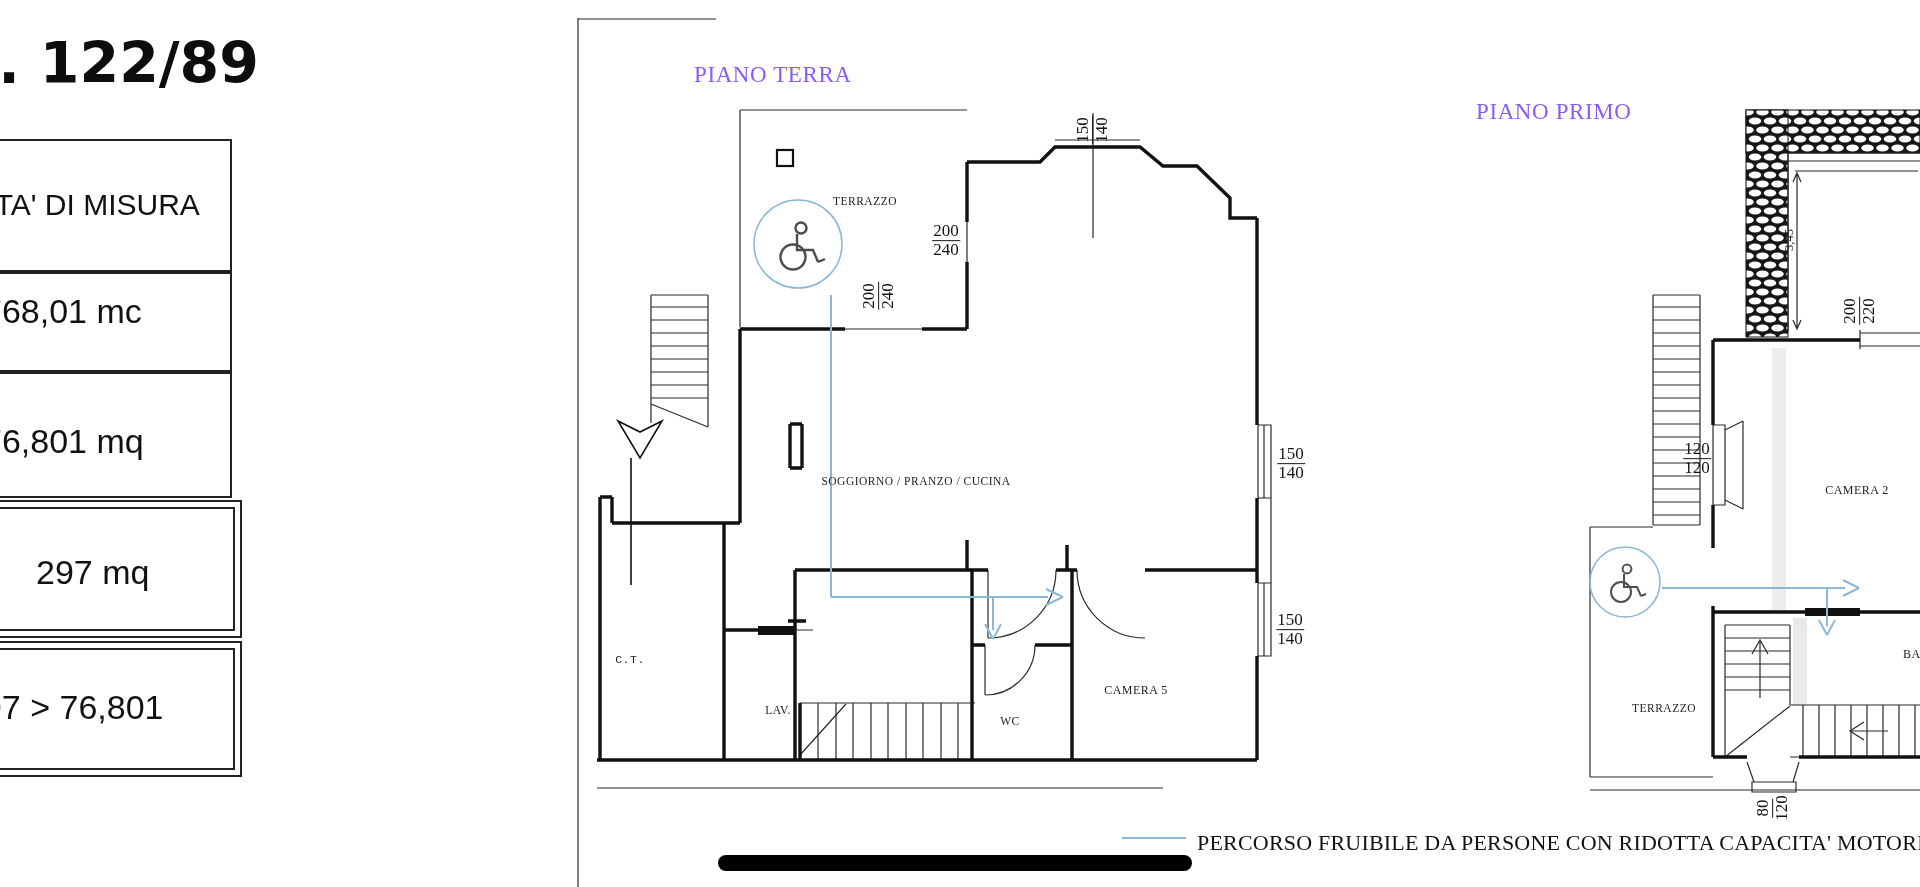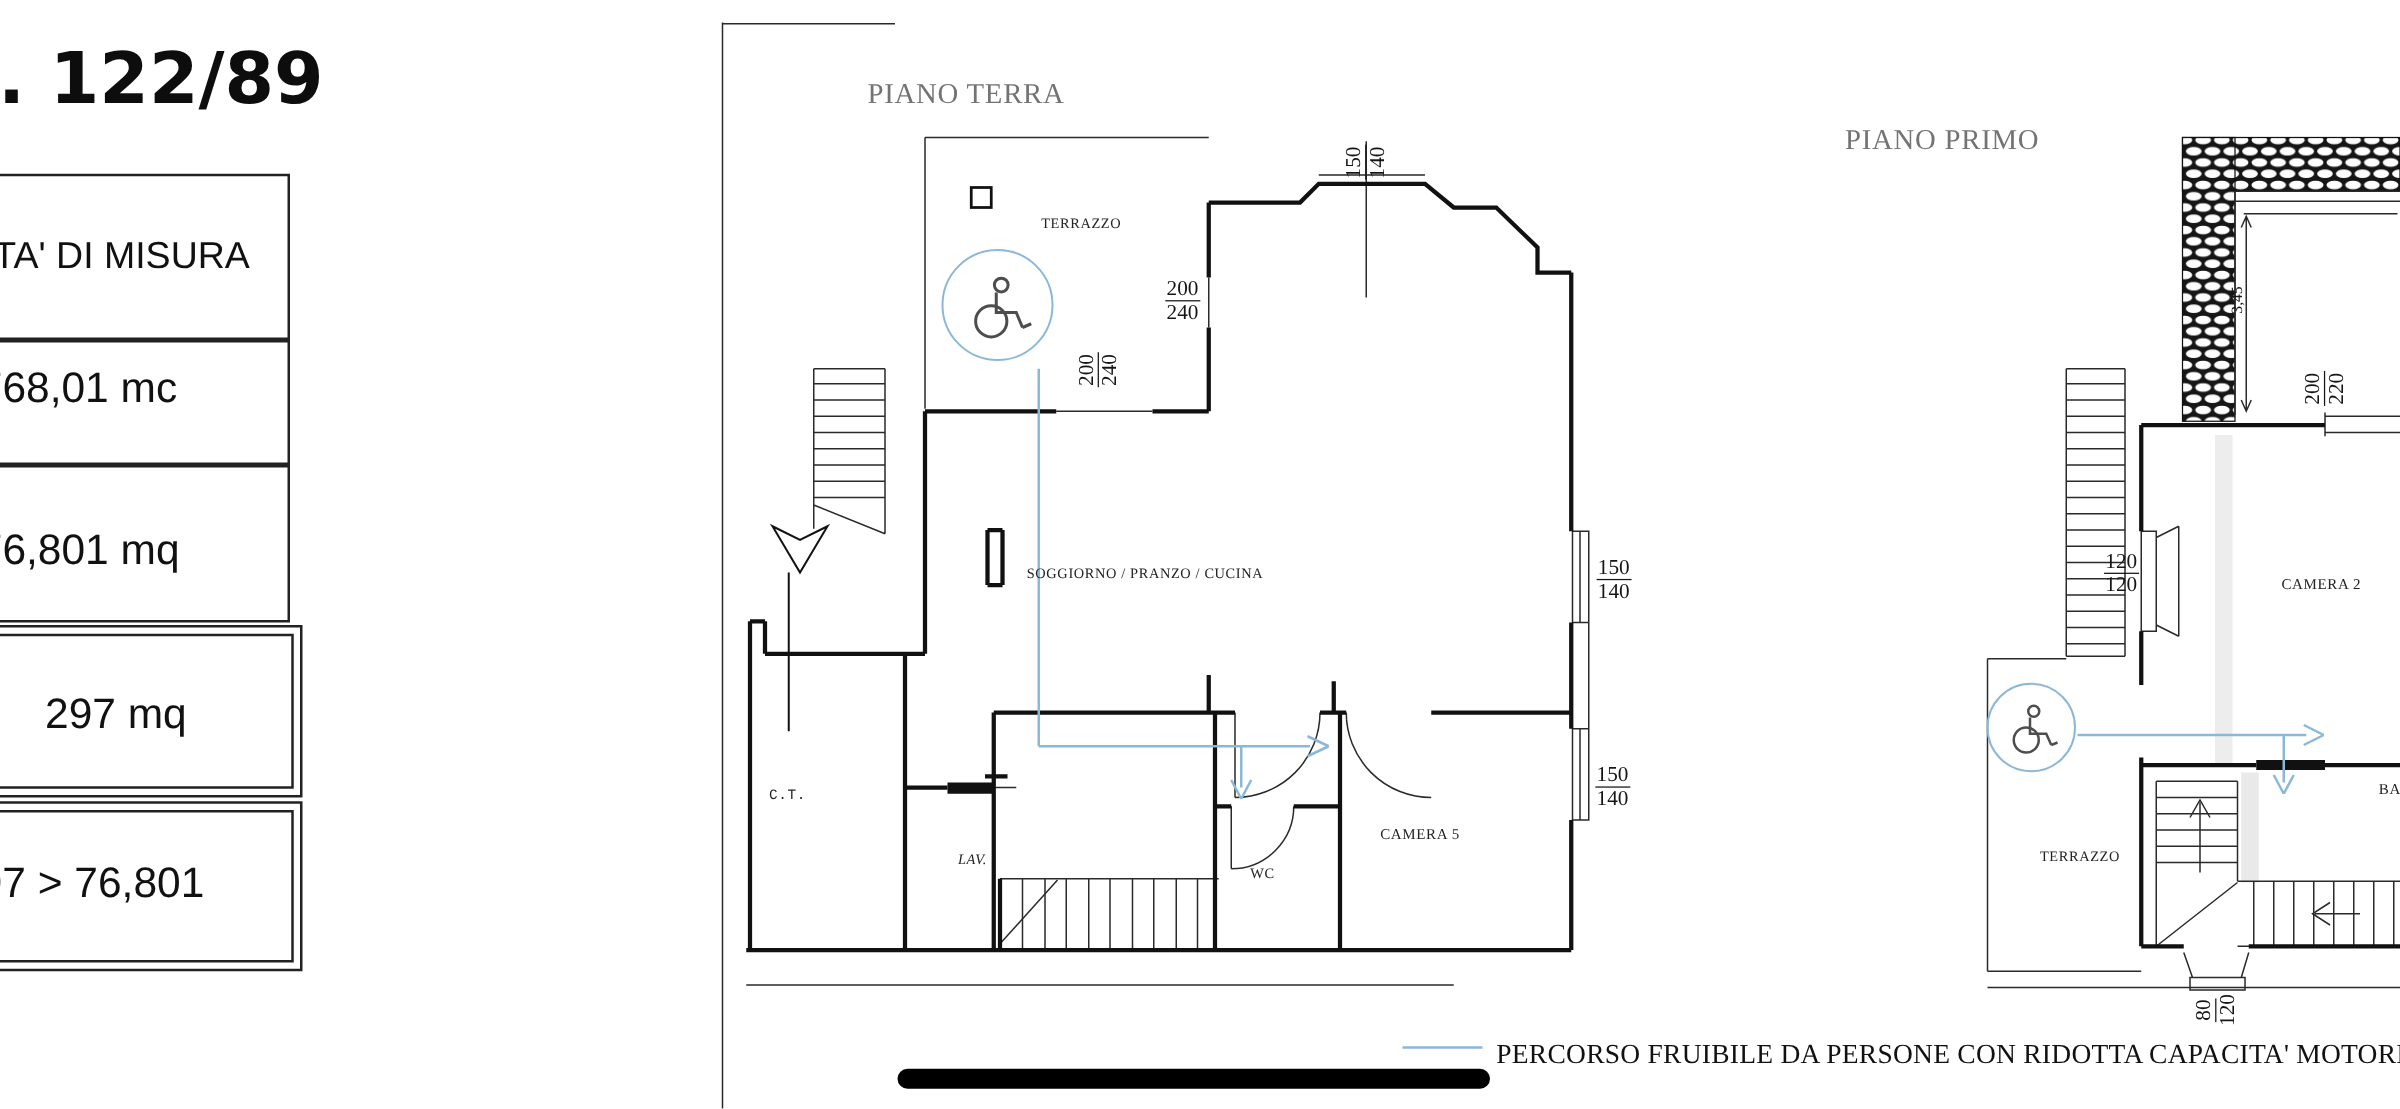--- a/index.html
+++ b/index.html
@@ -8,23 +8,23 @@
   svg.plan{position:absolute;left:0;top:0;}
   .law-title{position:absolute;left:-38px;top:30px;font-family:"DejaVu Sans",sans-serif;
              font-weight:bold;font-size:57px;color:#0d0d0d;white-space:nowrap;}
   .tbl-cell{position:absolute;left:-260px;width:492px;border:2px solid #222;box-sizing:border-box;background:#fff;}
   .dbox{position:absolute;left:-260px;width:502px;border:2px solid #222;box-sizing:border-box;padding:5px;background:#fff;}
   .dbox-in{border:2px solid #222;width:100%;height:100%;box-sizing:border-box;}
   .tbl-text{position:absolute;transform:translateY(-50%);font-family:"Liberation Sans",sans-serif;
             font-size:34px;color:#111;white-space:nowrap;}
   .tbl-text.hdr{font-size:30px;}
   .plan-title{position:absolute;transform:translateY(-50%);font-size:23px;letter-spacing:.6px;
-              color:#737373;white-space:nowrap;}
+              color:#8b5cf6;white-space:nowrap;}
   .room{position:absolute;transform:translate(-50%,-50%);font-size:11.5px;letter-spacing:.5px;
-        color:#222;white-space:nowrap;}
+        color:#222;white-space:nowrap;margin-top:22px;}
   .room.big{font-size:12px;}
   .frac{position:absolute;display:flex;flex-direction:column;align-items:center;
         font-size:17px;line-height:1.08;color:#151515;transform:translate(-50%,-50%);}
   .frac .num{border-bottom:1.5px solid #151515;padding:0 1px;}
   .frac.rot{transform:translate(-50%,-50%) rotate(-90deg);}
   .frac.small{font-size:12.5px;}
   .legend-text{position:absolute;transform:translateY(-50%);font-size:22px;letter-spacing:.2px;
                color:#111;white-space:nowrap;}
   .scale-bar{position:absolute;left:718px;top:855px;width:474px;height:16px;background:#000;border-radius:8px;}
 </style>
@@ -173,21 +173,21 @@
   <span class="tbl-text" style="left:-17px;top:441px;">76,801 mq</span>
   <span class="tbl-text" style="left:36px;top:572px;">297 mq</span>
   <span class="tbl-text" style="left:-36px;top:707px;">297 &gt; 76,801</span>
 
   <span class="plan-title" style="left:694px;top:75px;">PIANO TERRA</span>
   <span class="plan-title" style="left:1476px;top:112px;">PIANO PRIMO</span>
 
   <span class="room" style="left:865px;top:179px;">TERRAZZO</span>
   <span class="room" style="left:916px;top:459px;font-family:Liberation Serif, serif;">SOGGIORNO / PRANZO / CUCINA</span>
   <span class="room" style="left:630px;top:637px;font-family:Liberation Mono, monospace;">C.T.</span>
-  <span class="room" style="left:778px;top:688px;font-style:italic;">LAV.</span>
+  <span class="room" style="left:778px;top:688px;">LAV.</span>
   <span class="room" style="left:1010px;top:699px;">WC</span>
   <span class="room big" style="left:1136px;top:668px;">CAMERA 5</span>
   <span class="room big" style="left:1857px;top:468px;">CAMERA 2</span>
   <span class="room" style="left:1664px;top:686px;">TERRAZZO</span>
   <span class="room big" style="left:1903px;top:632px;transform:translateY(-50%);">BA</span>
 
   <div class="frac rot" style="left:1093px;top:130px;">
     <span class="num">150</span>
     <span>140</span>
   </div>

